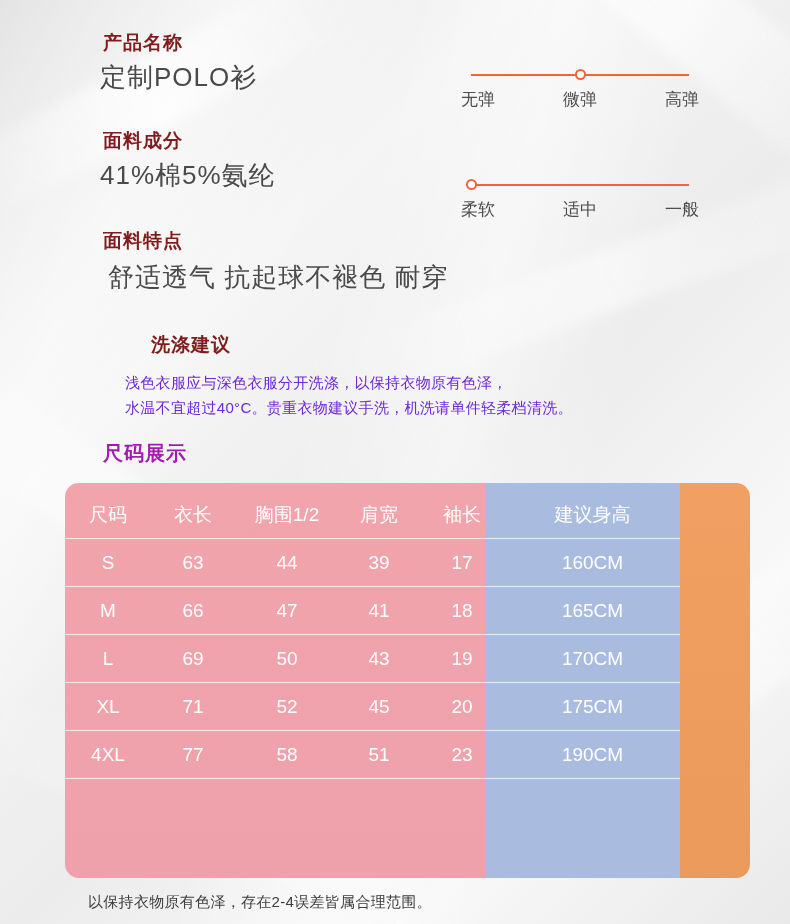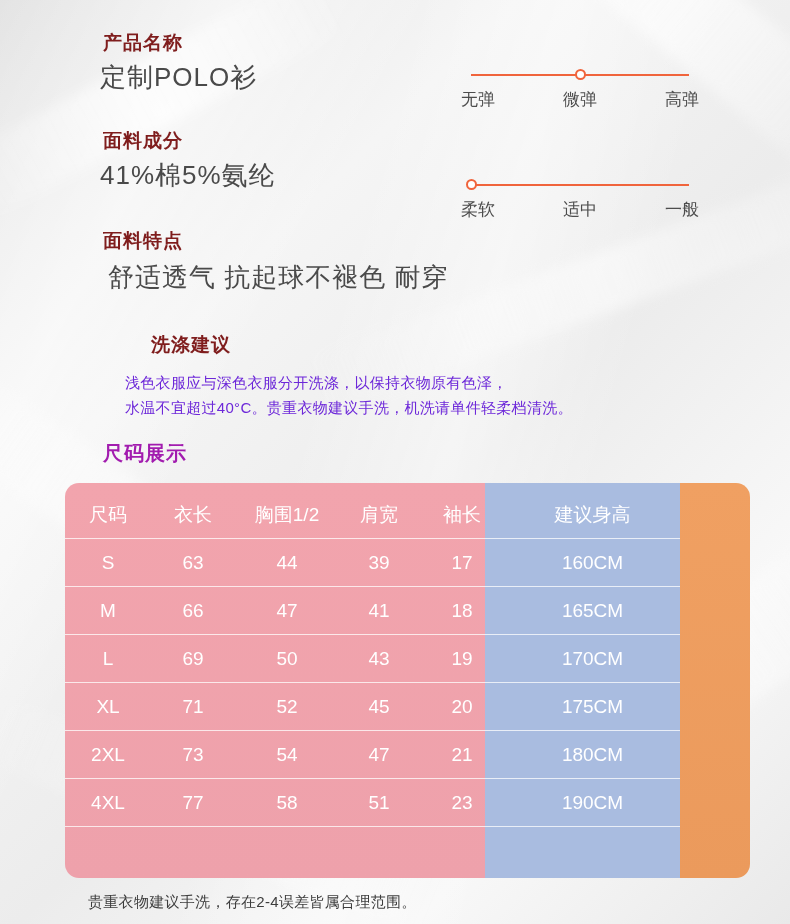--- a/index.html
+++ b/index.html
@@ -281,33 +281,25 @@
           </tr>
           <tr>
             <td>XL</td>
             <td>71</td>
             <td>52</td>
             <td>45</td>
             <td>20</td>
             <td>175CM</td>
           </tr>
           <tr>
-            <td>2XL</td>
-            <td>73</td>
-            <td>54</td>
-            <td>47</td>
-            <td>21</td>
-            <td>180CM</td>
-          </tr>
-          <tr>
             <td>4XL</td>
             <td>77</td>
             <td>58</td>
             <td>51</td>
             <td>23</td>
             <td>190CM</td>
           </tr>
         </tbody>
     </table>
   </div>
 
-  <div class="note">贵重衣物建议手洗，存在2-4误差皆属合理范围。</div>
+  <div class="note">以保持衣物原有色泽，存在2-4误差皆属合理范围。</div>
 </div>
 
 </body></html>

